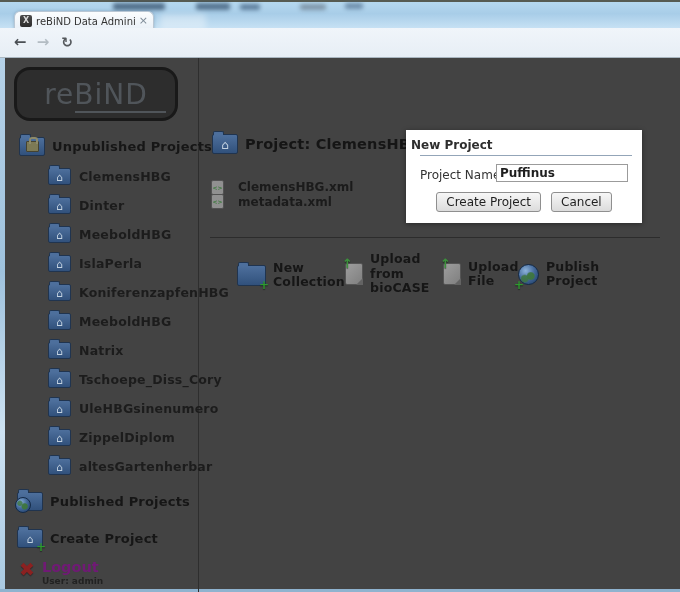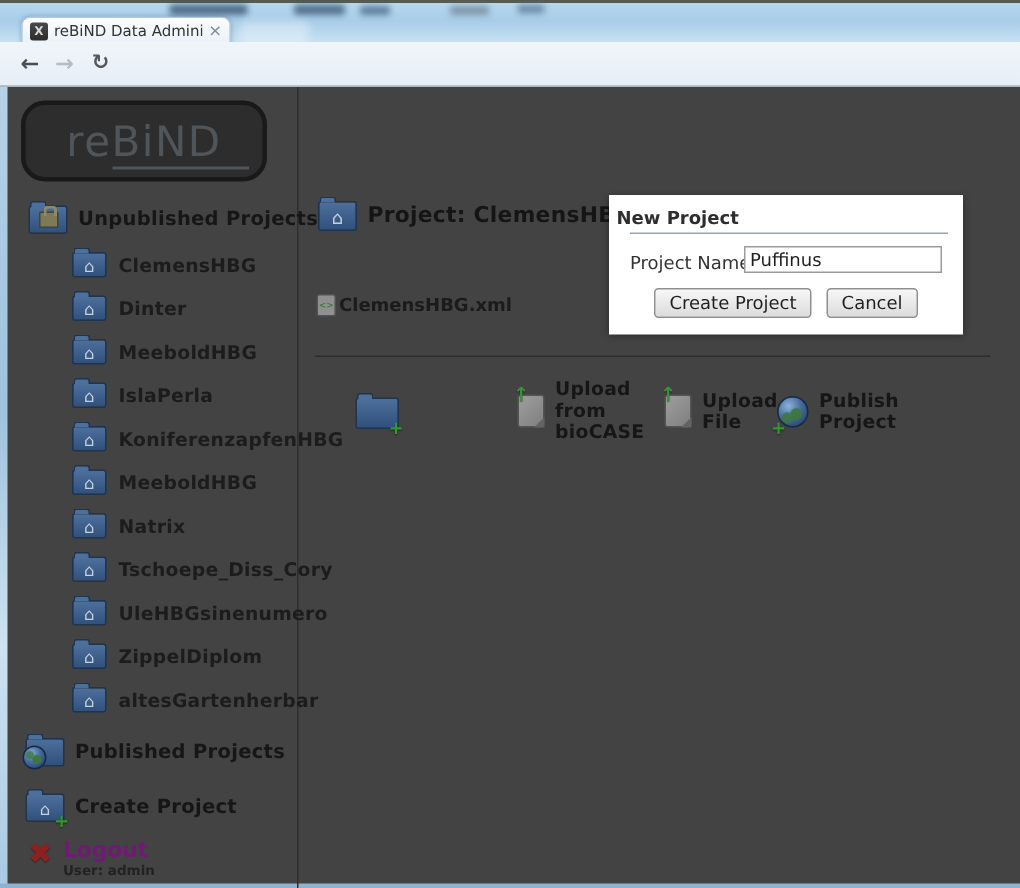--- a/index.html
+++ b/index.html
@@ -91,34 +91,34 @@
   .p-label{font-size:12.5px;font-weight:bold;color:#1c1c1c;letter-spacing:.2px;white-space:nowrap;}
   .proj-list{position:absolute;left:48px;top:162px;}
   .proj-row{display:flex;align-items:center;gap:8px;height:29px;cursor:pointer;}
   .logout-text{display:flex;flex-direction:column;line-height:1.1;}
   .logout-main{font-size:14.5px;font-weight:bold;color:#701a75;}
   .logout-sub{font-size:9px;font-weight:bold;color:#222;margin-top:1px;}
   
   .m-title{position:absolute;left:212px;top:134px;display:flex;align-items:center;gap:7px;}
   .m-title-label{font-size:14.5px;font-weight:bold;color:#151515;letter-spacing:.2px;}
   .file-list{position:absolute;left:211px;top:180px;}
-  .file-row{display:flex;align-items:center;gap:2px;height:14.5px;cursor:pointer;margin-top:16px;}
+  .file-row{display:flex;align-items:center;gap:14px;height:14.5px;cursor:pointer;}
   .file-label{font-size:12px;font-weight:bold;color:#1b1b1b;}
   .hdivider{position:absolute;left:210px;top:237px;width:450px;height:1px;background:#2c2c2c;}
   .action{position:absolute;display:flex;align-items:center;gap:7px;cursor:pointer;}
   .action-label{font-size:12.5px;font-weight:bold;color:#161616;line-height:14.5px;
     white-space:pre-line;letter-spacing:.2px;}
   
   .modal{position:absolute;left:406px;top:130px;width:236px;height:93px;background:#ffffff;
     box-shadow:0 1px 5px rgba(0,0,0,.4);z-index:10;}
   .modal-title{position:absolute;left:5px;top:8px;font-size:12px;font-weight:bold;color:#2e2e2e;}
   .modal-rule{position:absolute;left:14px;right:10px;top:25px;height:1px;background:#93a5b8;}
   .modal-label{position:absolute;left:14px;top:38px;font-size:12px;color:#333;}
   .modal-input{position:absolute;left:90px;top:34px;width:132px;height:18px;border:1px solid #9b9b9b;
-    font-family:"DejaVu Sans",sans-serif;font-size:12px;font-weight:normal;color:#1f1f1f;
+    font-family:"DejaVu Sans",sans-serif;font-size:12px;font-weight:bold;color:#1f1f1f;
     padding:0 3px;box-sizing:border-box;outline:none;border-radius:0;}
   .btn-row{position:absolute;left:0;top:62px;width:236px;display:flex;justify-content:center;gap:10px;}
   .btn{font-family:"DejaVu Sans",sans-serif;font-size:12px;color:#1f1f1f;padding:2px 9px;
     background:linear-gradient(180deg,#f7f7f7,#dcdcdc);border:1px solid #8f8f8f;border-radius:3px;
     cursor:pointer;}
 </style>
 </head>
 <body>
 
 <div id="screen">
@@ -274,28 +274,34 @@
     <span class="m-title-label">Project: ClemensHBG</span>
   </div>
 
   <div class="file-list">
 
       <div class="file-row">
         <span class="xml-ic">&lt;&gt;</span>
         <span class="file-label">ClemensHBG.xml</span>
       </div>
 
+      <div class="file-row">
+        <span class="xml-ic">&lt;&gt;</span>
+        <span class="file-label">metadata.xml</span>
+      </div>
     </div>
 
   <div class="hdivider"></div>
 
   <div class="action" style="left:237px;top:255px;height:40px;">
     <span class="folder" style="width:27px;height:19px;">
         <span class="plus-badge br">+</span>
       </span>
+    <span class="action-label">New
+Collection</span>
   </div>
   <div class="action" style="left:345px;top:246px;height:56px;">
     <span class="page-ic">
         <span class="up-arrow">↑</span>
       </span>
     <span class="action-label">Upload
 from
 bioCASE</span>
   </div>
   <div class="action" style="left:443px;top:252px;height:44px;">

